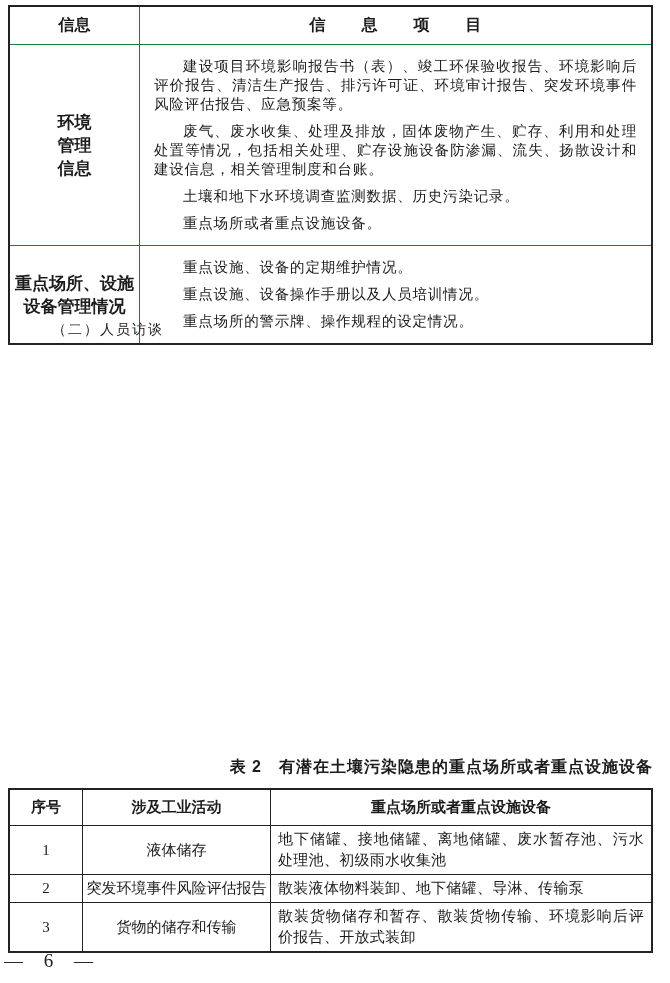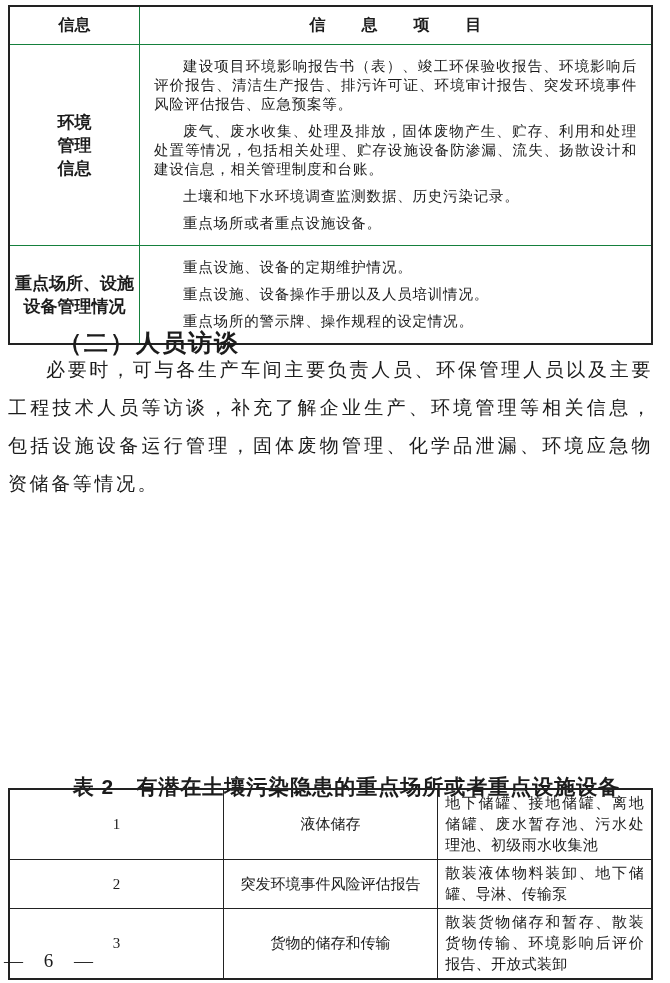--- a/index.html
+++ b/index.html
@@ -28,37 +28,37 @@
   }
   .t1 td.content { vertical-align:middle; padding:4px 6px; }
   .t1 td.content p {
     margin:8px; font-size:14.5px; letter-spacing:0.8px; line-height:19px;
     text-indent:2em; text-align:justify;
   }
   .t1 .row1 { height:182px; }
   .t1 .row2 { height:78px; }
   
   .h-sec {
-    position:absolute; left:8px; width:645px; margin:10px;
-    font-size:24px; font-weight:700; letter-spacing:2px;
+    position:absolute; left:8px; width:645px; margin:4px;
+    font-size:14px; font-weight:400; letter-spacing:2px;
     padding-left:40px; box-sizing:border-box;
   }
   .para {
     position:absolute; left:8px; width:645px; margin:0;
     font-size:19px; letter-spacing:2.6px; line-height:38px;
     text-align:justify; text-indent:2em;
   }
   #h2a { top:317px; }
   #p1  { top:351px; }
   #h2b { top:529px; }
   #p2  { top:570px; }
   
   .t2-caption {
-    position:absolute; left:8px; top:757px; width:645px; margin:16px;
-    text-align:center; font-weight:700; font-size:21px; letter-spacing:1px;
+    position:absolute; left:8px; top:757px; width:645px; margin:0;
+    text-align:right; font-weight:700; font-size:16px; letter-spacing:1px;
     font-family:"Liberation Sans","DejaVu Sans",sans-serif;
   }
   
   .t2 {
     position:absolute; left:8px; top:788px; width:645px;
     border-collapse:collapse; table-layout:fixed;
   }
   .t2 { border:2px solid #222; }
   .t2 th, .t2 td { border:1px solid #222; font-size:15px; }
   .t2 th {
@@ -108,27 +108,31 @@
       <td class="content">
         <p>重点设施、设备的定期维护情况。</p>
         <p>重点设施、设备操作手册以及人员培训情况。</p>
         <p>重点场所的警示牌、操作规程的设定情况。</p>
       </td>
     </tr>
   </tbody>
     </table>
 
   <h2 class="h-sec" id="h2a">（二）人员访谈</h2>
-  <p class="para" id="p1">必要时，可与各生产车间主要负责人员、环保管理人员以及主要工程技术人员等访谈，补充了解企业生产、环境管理等相关信息，包括设施设备运行管理，固体废物管理、化学品泄漏、环境应急物资储备等情况。</p>
 
 
   <p class="t2-caption">表 2　有潜在土壤污染隐患的重点场所或者重点设施设备</p>
 
   <table class="t2">
     <tbody>
+        <tr>
+      <th class="cno">序号</th>
+      <th class="cact">涉及工业活动</th>
+      <th>重点场所或者重点设施设备</th>
+    </tr>
     <tr class="r-tall">
       <td class="no">1</td>
       <td class="act">液体储存</td>
       <td class="tgt">地下储罐、接地储罐、离地储罐、废水暂存池、污水处理池、初级雨水收集池</td>
     </tr>
     <tr class="r-short">
       <td class="no">2</td>
       <td class="act">突发环境事件风险评估报告</td>
       <td class="tgt">散装液体物料装卸、地下储罐、导淋、传输泵</td>
     </tr>

